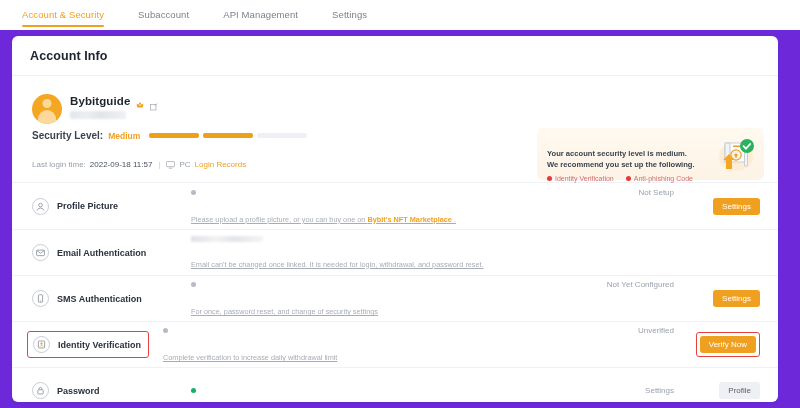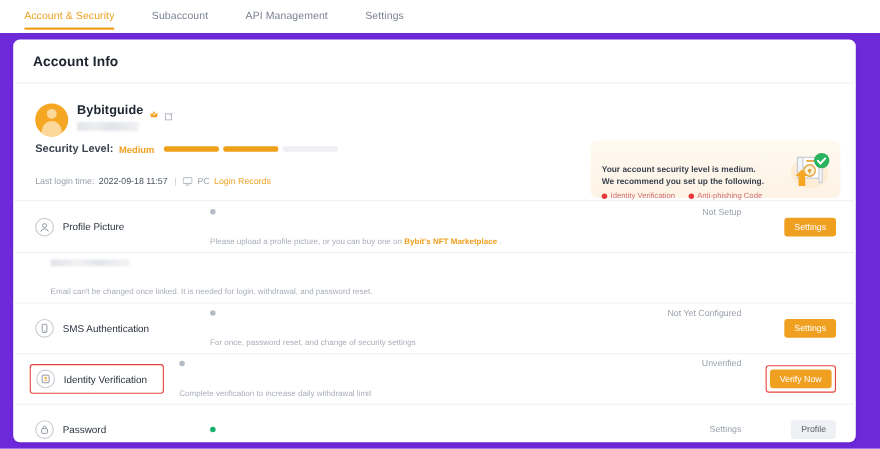--- a/index.html
+++ b/index.html
@@ -111,32 +111,32 @@
     position: relative; height: 46px; display: flex; align-items: center;
     padding: 0 18px 0 20px;
   }
   .row + .row { border-top: 1px solid #f0f2f5; }
   .rowsep { height: 1px; background: #eef1f5; }
   .r-icon {
     width: 17px; height: 17px; border-radius: 50%;
     border: 1px solid #c8ccd3; display: flex; align-items: center; justify-content: center;
     flex: none; margin-right: 8px;
   }
-  .r-label { font-size: 9px; font-weight: normal; color: #2a323d; white-space: nowrap; }
+  .r-label { font-size: 9px; font-weight: bold; color: #2a323d; white-space: nowrap; }
   .r-left { display: flex; align-items: center; width: 145px; }
   .r-left.boxed {
     border: 1.5px solid #e8413c; border-radius: 3px;
     padding: 4px 6px 4px 5px; margin-left: -5px; width: 122px;
   }
   .r-mid { flex: 1; padding-left: 14px; }
   .r-status { display: flex; align-items: center; gap: 4px; font-size: 8px; color: #9aa1ac; justify-content: space-between; }
   .dot { width: 5px; height: 5px; border-radius: 50%; flex: none; }
   .dot.gray { background: #b6bcc5; }
   .dot.green { background: #13b16a; }
-  .r-desc { font-size: 7.3px; color: #a7adb7; margin-top: 18px; line-height: 1.35; }
+  .r-desc { font-size: 7.3px; color: #a7adb7; margin-top: 18px; line-height: 1.35; text-decoration: underline; }
   .r-desc .lnk { color: #f0a020; font-weight: bold; }
   .mid-redact {
     width: 72px; height: 6px; border-radius: 1px;
     background: linear-gradient(90deg,#dfe2e7 0%,#f1f2f4 35%,#e2e5e9 60%,#f3f4f6 100%);
     filter: blur(1px);
   }
   .r-right { width: 86px; display: flex; justify-content: flex-end; }
   .btn {
     font-size: 8px; border-radius: 3px; padding: 4px 9px; border: none;
     cursor: pointer; font-family: "Liberation Sans", sans-serif; white-space: nowrap;
@@ -261,20 +261,29 @@
         <div class="r-desc">
           <span>Please upload a profile picture, or you can buy one on </span><span class="lnk">Bybit's NFT Marketplace</span><span> .</span>
         </div>
       </div>
       <div class="r-right">
         <button class="btn btn-orange">Settings</button>
       </div>
     </div>
 
     <div class="row">
+      <div class="r-left">
+        <span class="r-icon">
+          <svg viewBox="0 0 14 14" width="11" height="11">
+              <rect x="2" y="4" width="10" height="7" rx="1" fill="none" stroke="#8d949e" stroke-width="1.1"></rect>
+              <path d="M2.4 4.6L7 8l4.6-3.4" fill="none" stroke="#8d949e" stroke-width="1.1"></path>
+            </svg>
+        </span>
+        <span class="r-label">Email Authentication</span>
+      </div>
       <div class="r-mid">
         <div class="mid-redact"></div>
         <div class="r-desc">
           <span>Email can't be changed once linked. It is needed for login, withdrawal, and password reset.</span>
         </div>
       </div>
       <div class="r-right"></div>
     </div>
 
     <div class="row">

